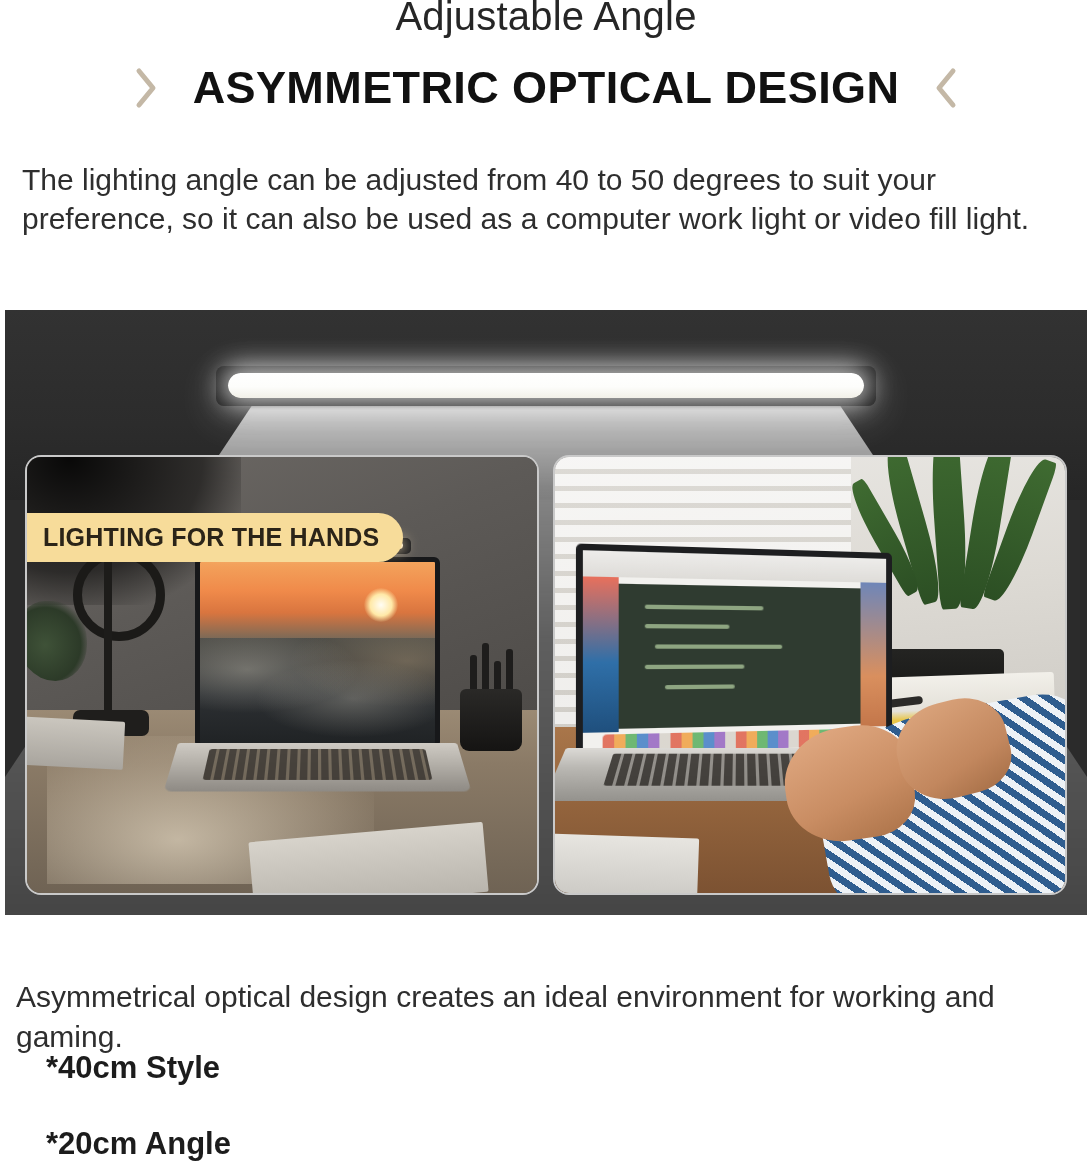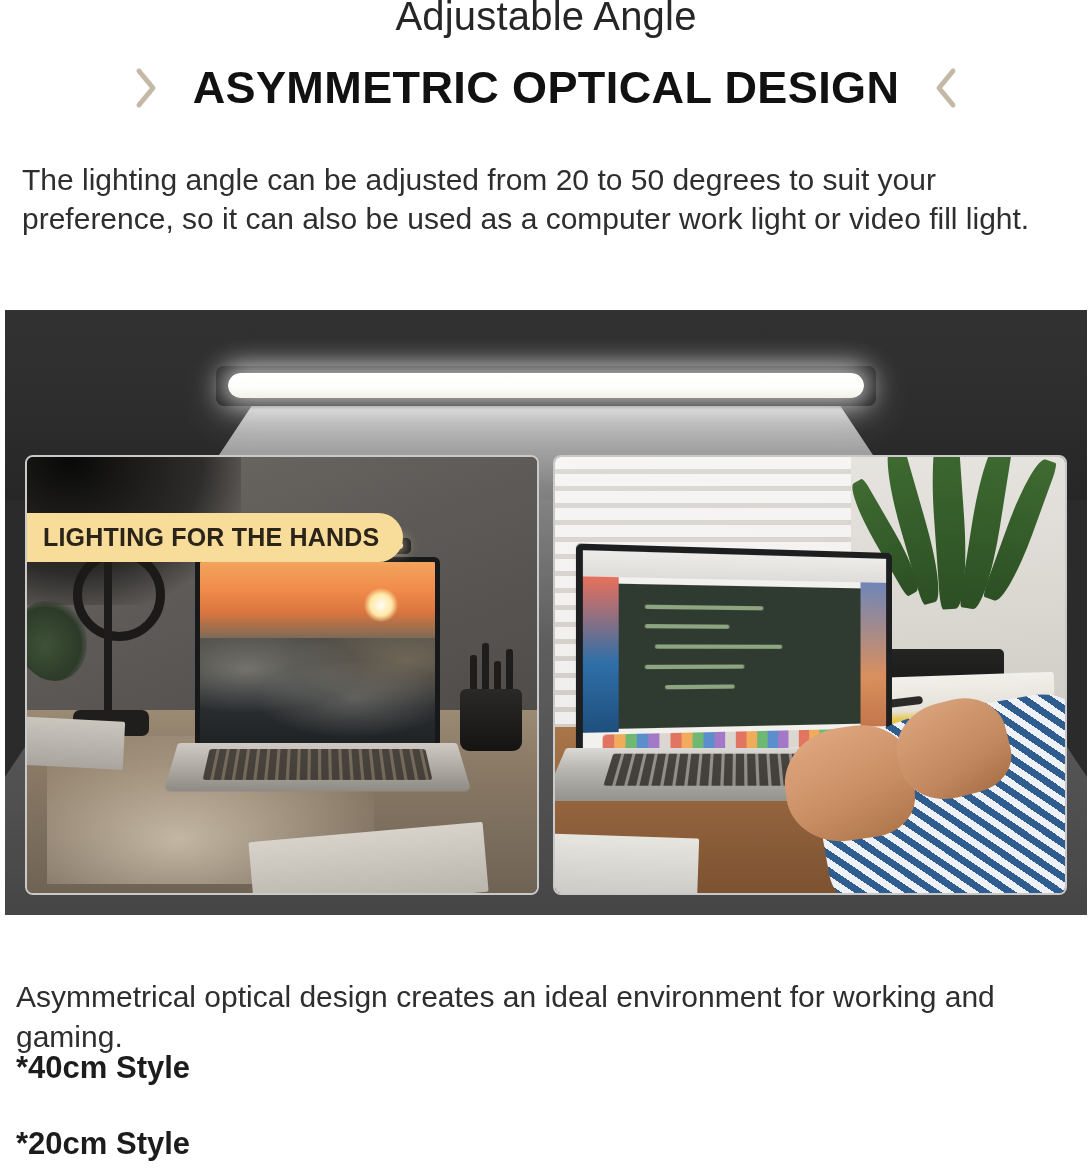--- a/index.html
+++ b/index.html
@@ -138,21 +138,21 @@
     left: 20px;
     top: 145px;
     width: 1042px;
     height: 440px;
     display: flex;
     gap: 14px;
   }
   .card {
     position: relative;
     flex: 1 1 0;
-    border-radius: 8px;
+    border-radius: 16px;
     border: 2px solid #c9c9c9;
     overflow: hidden;
     background: #4a4a48;
   }
 
   .badge {
     position: absolute;
     left: -14px;
     top: 56px;
     z-index: 6;
@@ -392,20 +392,21 @@
     color: #2e2e2e;
     margin-top: 45px;
   }
   .styles { position: absolute; top: 1048px; left: 16px; width: 500px; }
   .style-item {
     font-size: 31px;
     font-weight: 600;
     color: #1c1c1c;
     line-height: 40px;
     margin-bottom: 36px;
+    margin-left: 30px;
   }
 </style>
 </head>
 <body>
 
 <div class="page">
 
   <div class="eyebrow">Adjustable Angle</div>
 
   <div class="headline-row">
@@ -415,21 +416,21 @@
       </svg>
     </span>
     <span class="headline">ASYMMETRIC OPTICAL DESIGN</span>
     <span>
       <svg class="chev" viewBox="0 0 26 44" fill="none" aria-hidden="true">
         <path d="M20 5 L6 22 L20 39" stroke="#c4b8a6" stroke-width="5" stroke-linecap="round" stroke-linejoin="round"></path>
       </svg>
     </span>
   </div>
 
-  <div class="desc">The lighting angle can be adjusted from 20 to 50 degrees to suit your preference, so it can also be used as a computer work light or video fill light.</div>
+  <div class="desc">The lighting angle can be adjusted from 40 to 50 degrees to suit your preference, so it can also be used as a computer work light or video fill light.</div>
 
   <div class="hero">
     <div class="hero-ceiling"></div>
     <div class="cone"></div>
     <div class="lamp">
       <div class="lamp-tube"></div>
     </div>
 
     <div class="cards">
 
@@ -513,16 +514,16 @@
         </div>
       </div>
 
     </div>
   </div>
 
   <div class="caption">Asymmetrical optical design creates an ideal environment for working and gaming.</div>
 
   <div class="styles">
     <div class="style-item">*40cm Style</div>
-    <div class="style-item">*20cm Style</div>
+    <div class="style-item">*20cm Angle</div>
   </div>
 
 </div>
 
 </body></html>

